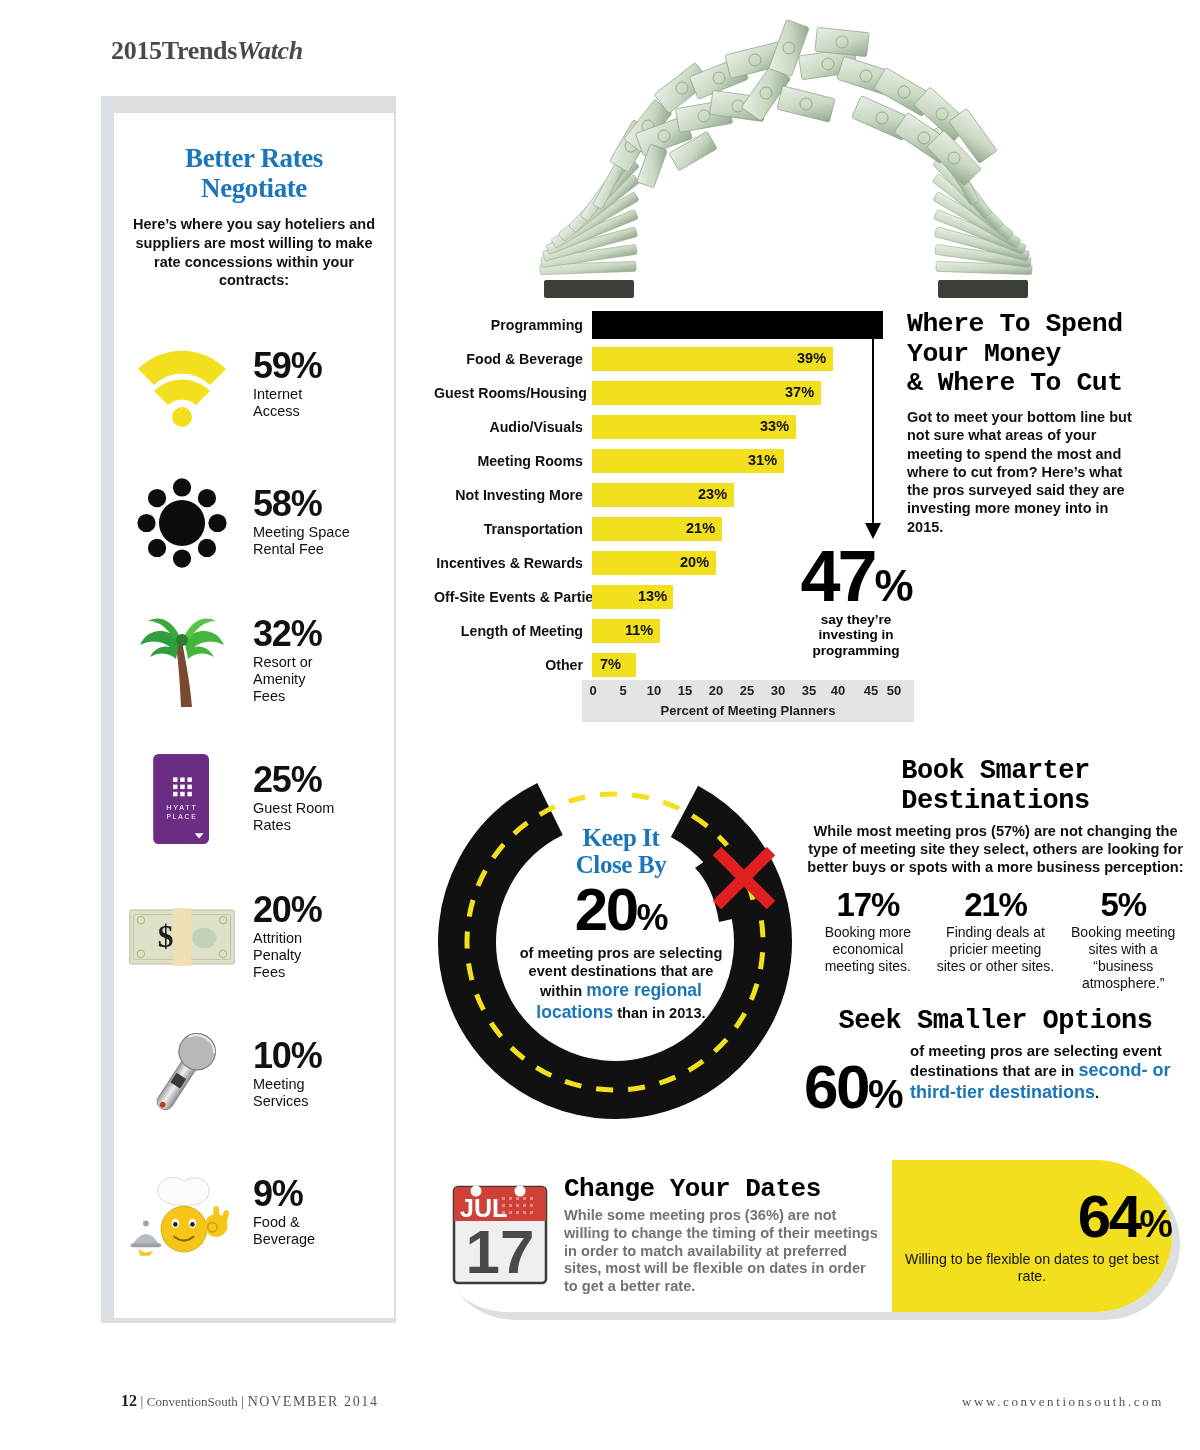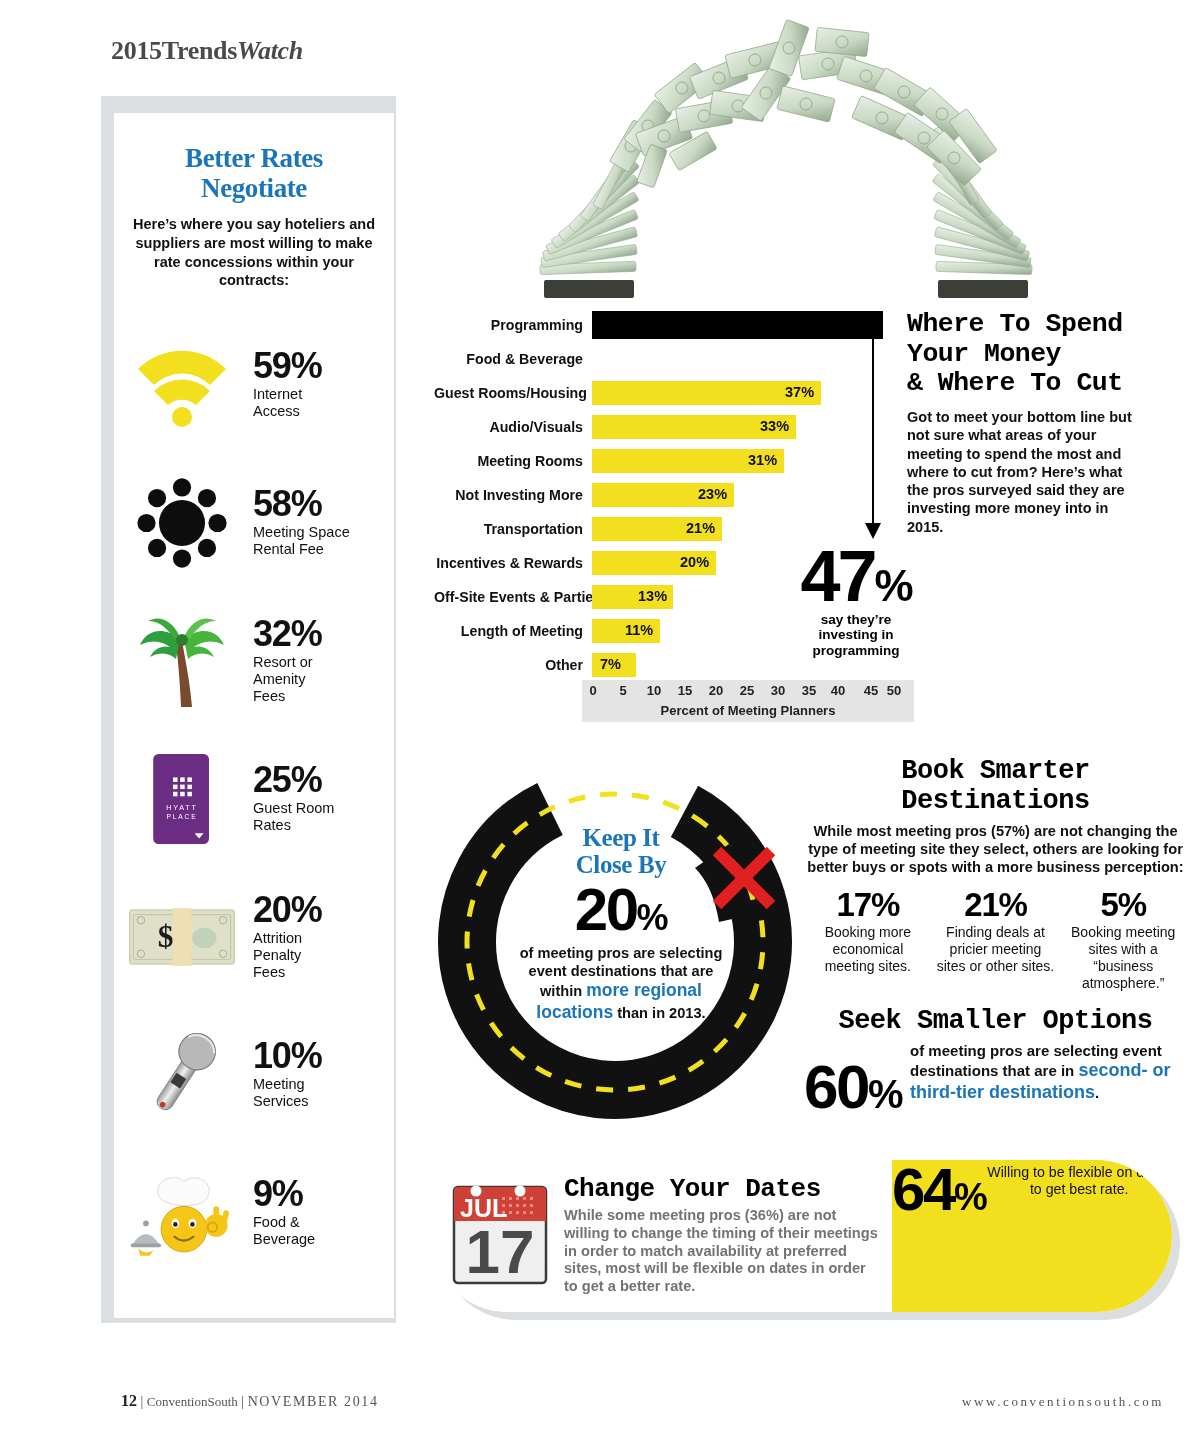--- a/index.html
+++ b/index.html
@@ -210,22 +210,22 @@
     padding: 0 10px 0 18px; background: #ffffff;
   }
   .cal-icon { flex: 0 0 100px; }
   .dates-copy { padding-left: 14px; }
   .dates-copy h2 { font-size: 26px; line-height: 1; }
   .dates-copy p {
     margin-top: 5px; font-size: 14.6px; font-weight: bold; line-height: 1.22; color: #737373;
   }
   .dates-right {
     flex: 1; background: #F2DF1E;
-    display: flex; 
-    align-items: flex-start; justify-content: center; text-align: center;
+    display: flex; flex-direction: column;
+    align-items: flex-end; justify-content: center; text-align: center;
   }
   .dates-right .num {
     font-size: 60px; font-weight: bold; color: #000;
     letter-spacing: -2.4px; line-height: 1;
   }
   .dates-right .num .sm { font-size: 38px; letter-spacing: -1.4px; }
   .dates-right .cap {
     font-size: 14.2px; color: #111; line-height: 1.2; margin-top: 4px;
   }
 
@@ -593,20 +593,24 @@
   <div class="chart">
 
     <div class="bar-row">
       <div class="bar-label">Programming</div>
       <div class="bar-track">
           <div class="bar black" style="width:291px"></div>
         </div>
     </div>
     <div class="bar-row">
       <div class="bar-label">Food &amp; Beverage</div>
+      <div class="bar-track">
+          <div class="bar" style="width:241px"></div>
+          <div class="bar-val" style="left:205px">39%</div>
+        </div>
     </div>
     <div class="bar-row">
       <div class="bar-label">Guest Rooms/Housing</div>
       <div class="bar-track">
           <div class="bar" style="width:229px"></div>
           <div class="bar-val" style="left:193px">37%</div>
         </div>
     </div>
     <div class="bar-row">
       <div class="bar-label">Audio/Visuals</div>

